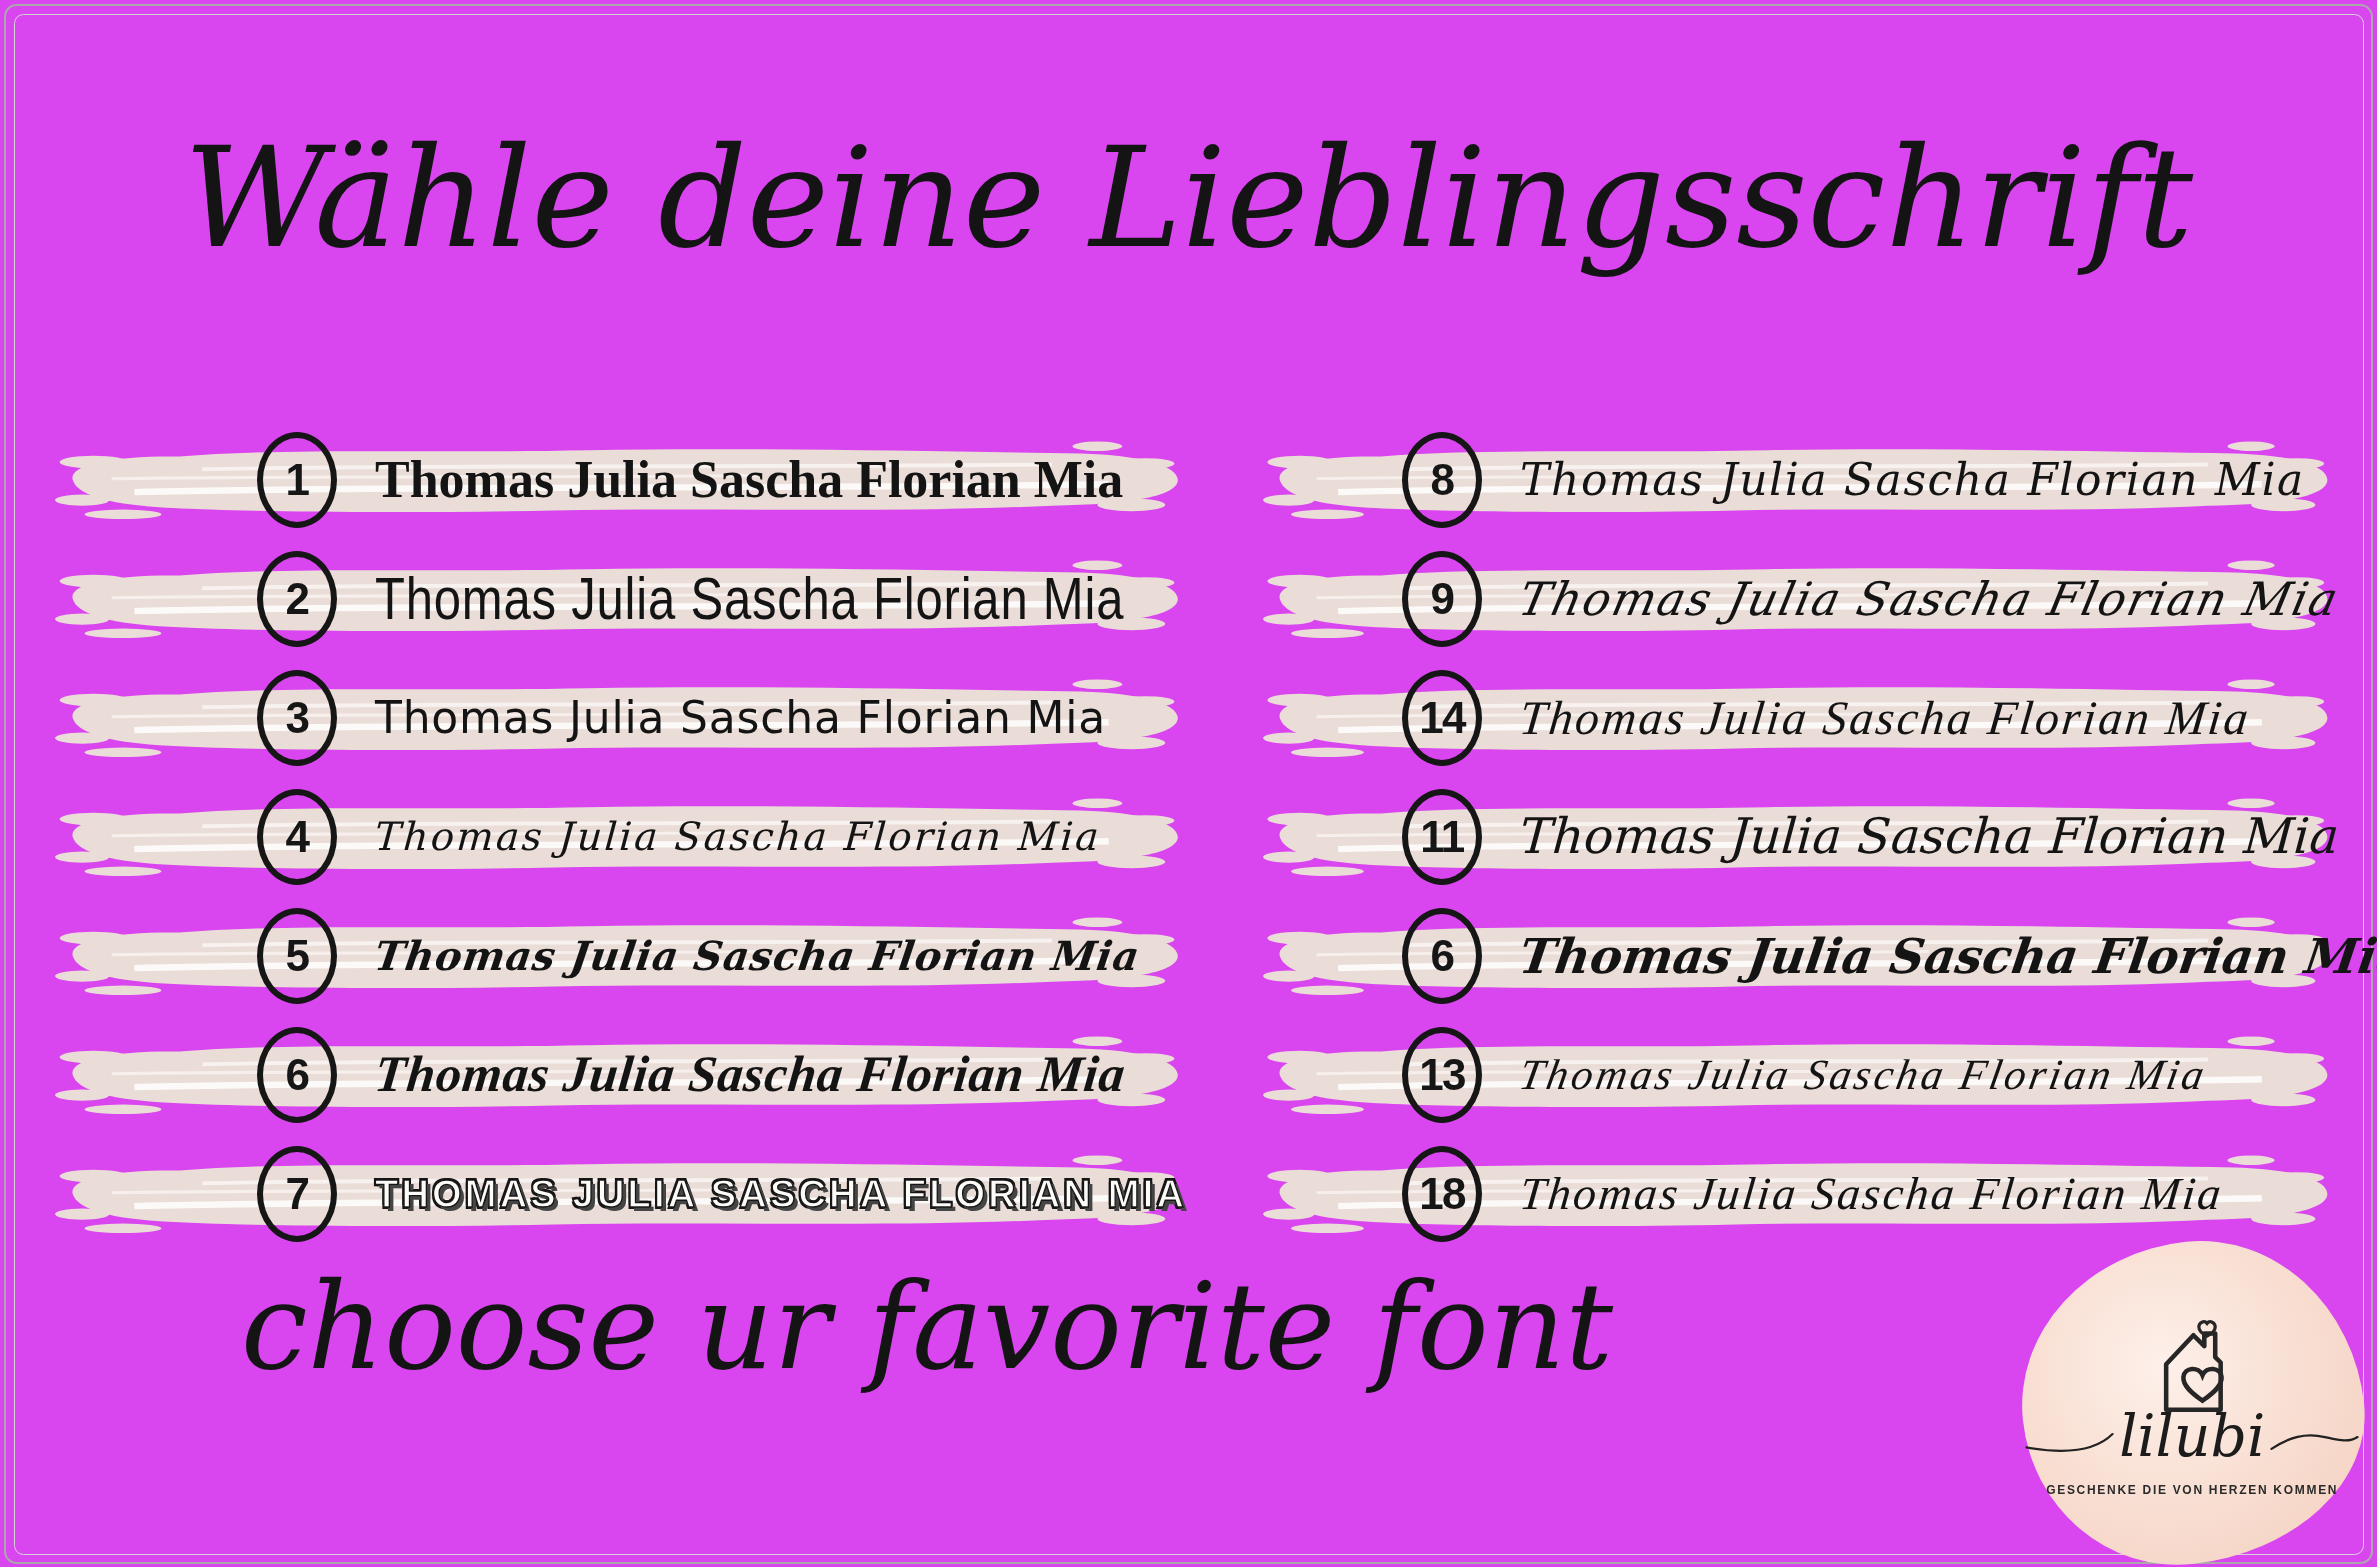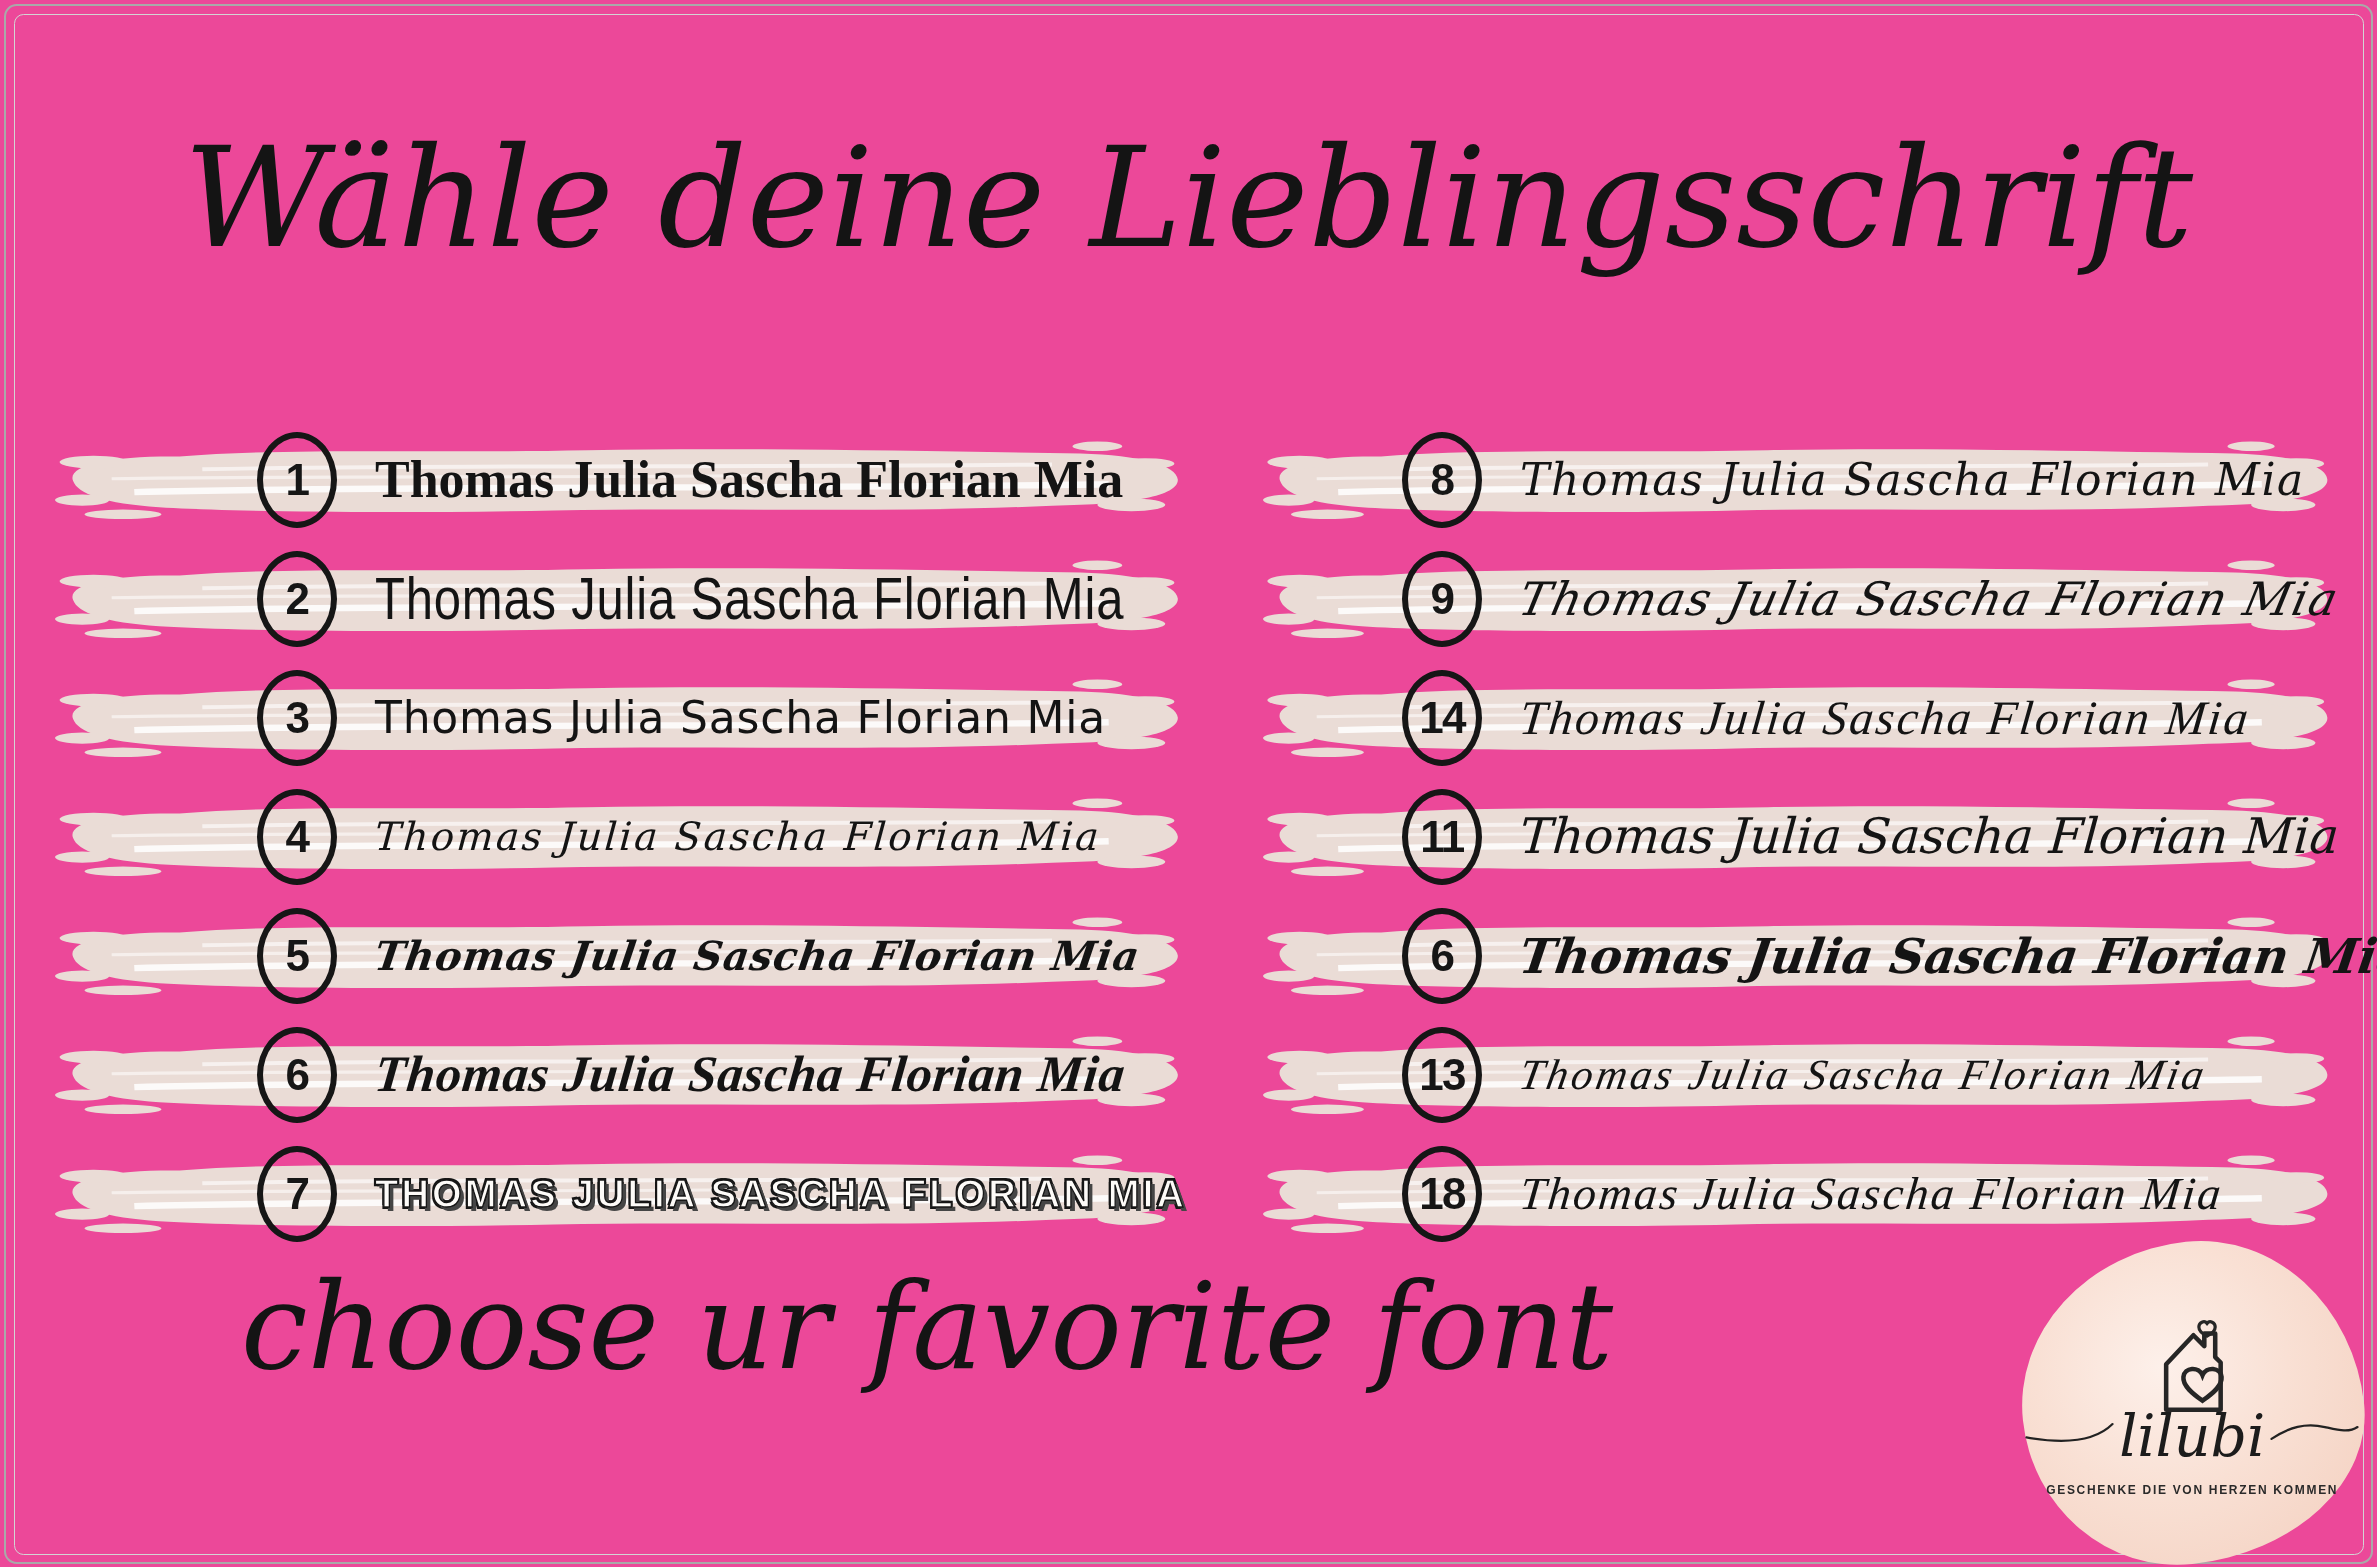--- a/index.html
+++ b/index.html
@@ -1,17 +1,17 @@
 <!DOCTYPE html>
 <html style="font-size:12.7px"><head>
 <meta charset="utf-8">
 <style>
   html,body {margin:0; padding:0; background:#ffffff;}
   .page {
-    position:relative; width:2377px; height:1568px; background:#ec4899;
+    position:relative; width:2377px; height:1568px; background:#d946ef;
     overflow:hidden; font-family:"Liberation Sans", sans-serif; color:#141414;
   }
   .frame-outer {position:absolute; inset:4px;  border:2.4px solid #a9a9a9; border-radius:12.7px; pointer-events:none;}
   .frame-inner {position:absolute; inset:13.5px; border:1.6px solid #d4d4d4; border-radius:9.5px; pointer-events:none;}
 
   .title {
     position:absolute; top:119px; left:0; width:100%; text-align:center;
     font-family:"DejaVu Serif", serif; font-style:italic; font-weight:400;
     font-size:139px; line-height:1.15; white-space:nowrap; color:#141414;
   }
@@ -60,21 +60,21 @@
   .logo {position:absolute; right:14.3px; bottom:4.8px; width:341px; height:321px;
          display:flex; align-items:center; justify-content:center;}
   .logo-blob {
     position:absolute; inset:0;
     background:radial-gradient(circle at 42% 38%, #fdf0ea 0%, #f9e0d4 45%, #f5d5c6 80%, #f2cfbf 100%);
     border-radius:53% 47% 55% 45% / 50% 56% 44% 50%;
     transform:rotate(-6deg);
   }
   .logo-content {position:relative; display:flex; flex-direction:column; align-items:center;}
   .house {width:103px; height:109px; margin-bottom:-3.2px;}
-  .lilubi-row {display:flex; gap:5px;}
+  .lilubi-row {display:flex; align-items:center; gap:5px;}
   .swash {width:89px; height:35px;}
   .lilubi {font-family:"DejaVu Serif", serif; font-style:italic; font-weight:400; font-size:57px; color:#1c1c1c; margin-top:-11px;}
   .tagline {font-family:"Liberation Sans", sans-serif; font-size:12px; font-weight:700; letter-spacing:1.7px; color:#2a2a2a; margin-top:14px; white-space:nowrap;}
 
   .svg-defs {position:absolute; width:0; height:0;}
 </style>
 </head>
 <body>
 
 <svg class="svg-defs" aria-hidden="true">

